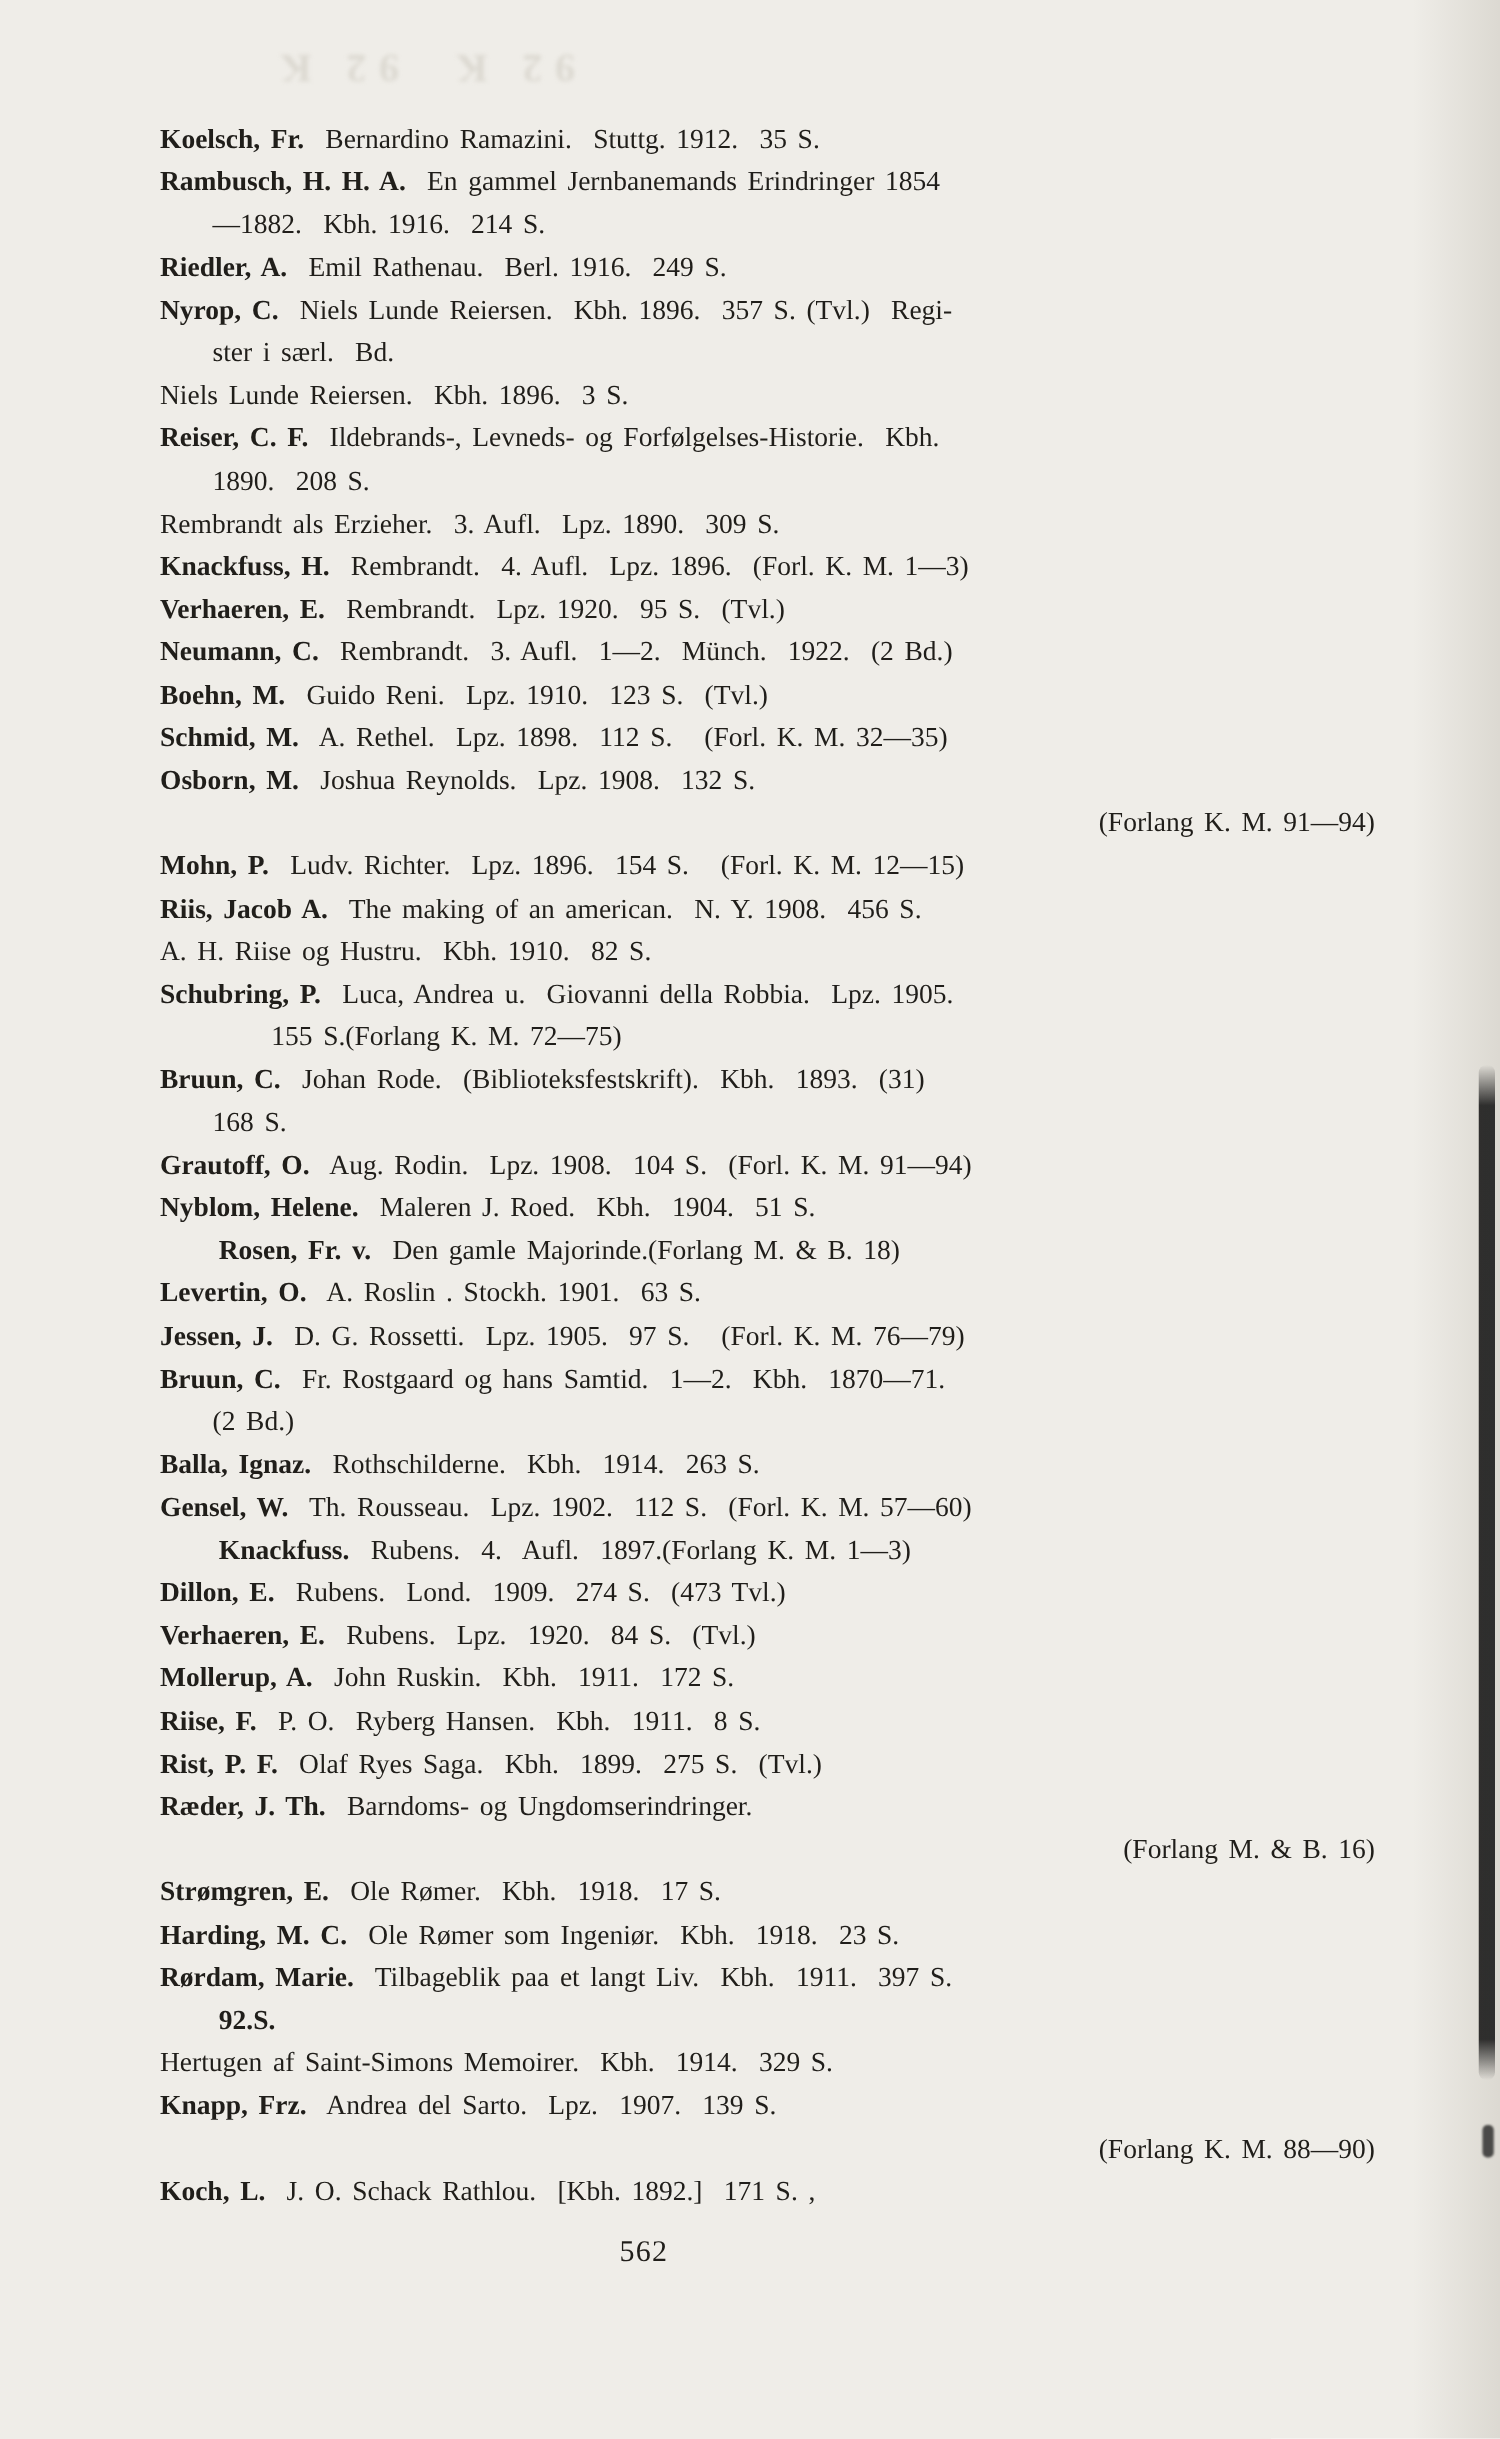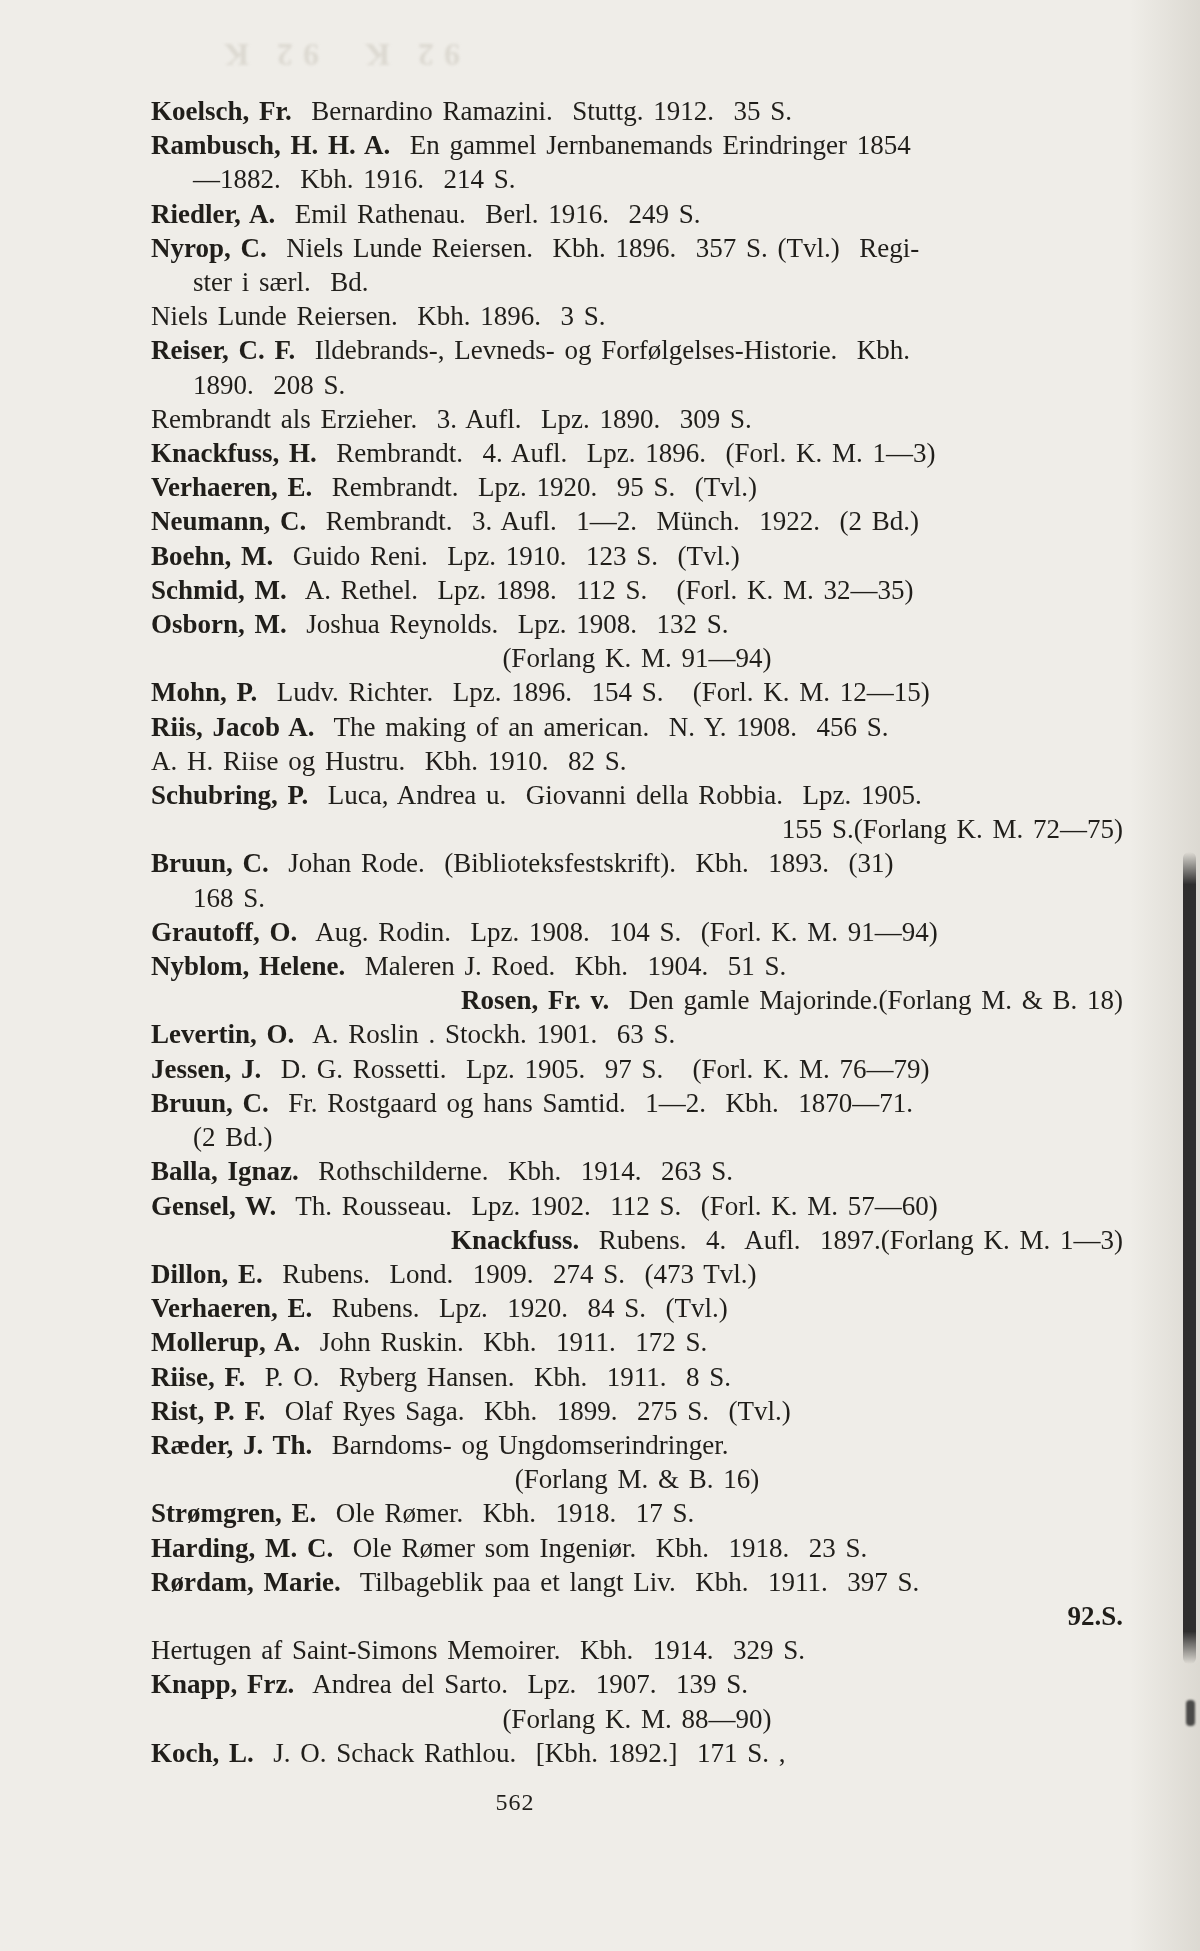--- a/index.html
+++ b/index.html
@@ -37,29 +37,29 @@
   }
   .ghost-top {
     position: absolute; left: 130px; top: 36px; width: 330px;
     font-size: 32px; font-weight: bold; letter-spacing: 10px;
     color: #ccc8be; opacity: .55;
     transform: rotate(180deg);
     filter: blur(1.6px);
     white-space: pre;
   }
   .textblock {
-    position: absolute; left: 151px; top: 94px; width: 972px;
-    font-size: 27px; line-height: 34.2px;
+    position: absolute; left: 128px; top: 94px; width: 972px;
+    font-size: 22px; line-height: 34.2px;
     white-space: pre; word-spacing: 3px;
   }
   .line { min-height: 34.2px; }
   .line .bold { font-weight: bold; }
   .cont { padding-left: 42px; }
-  .right { text-align: center; }
-  .split, .split-cont { display: flex; justify-content: flex-end; margin-left: 47px; }
+  .right { text-align: right; }
+  .split, .split-cont { display: flex; justify-content: flex-start; margin-left: 47px; }
   .split-cont { padding-left: 42px; }
   .pageno {
     position: absolute; left: 395px; top: 1789px; width: 240px;
     text-align: center; font-size: 24px; letter-spacing: 1px;
   }
 </style>
 </head>
 <body>
 
 <div class="page">

